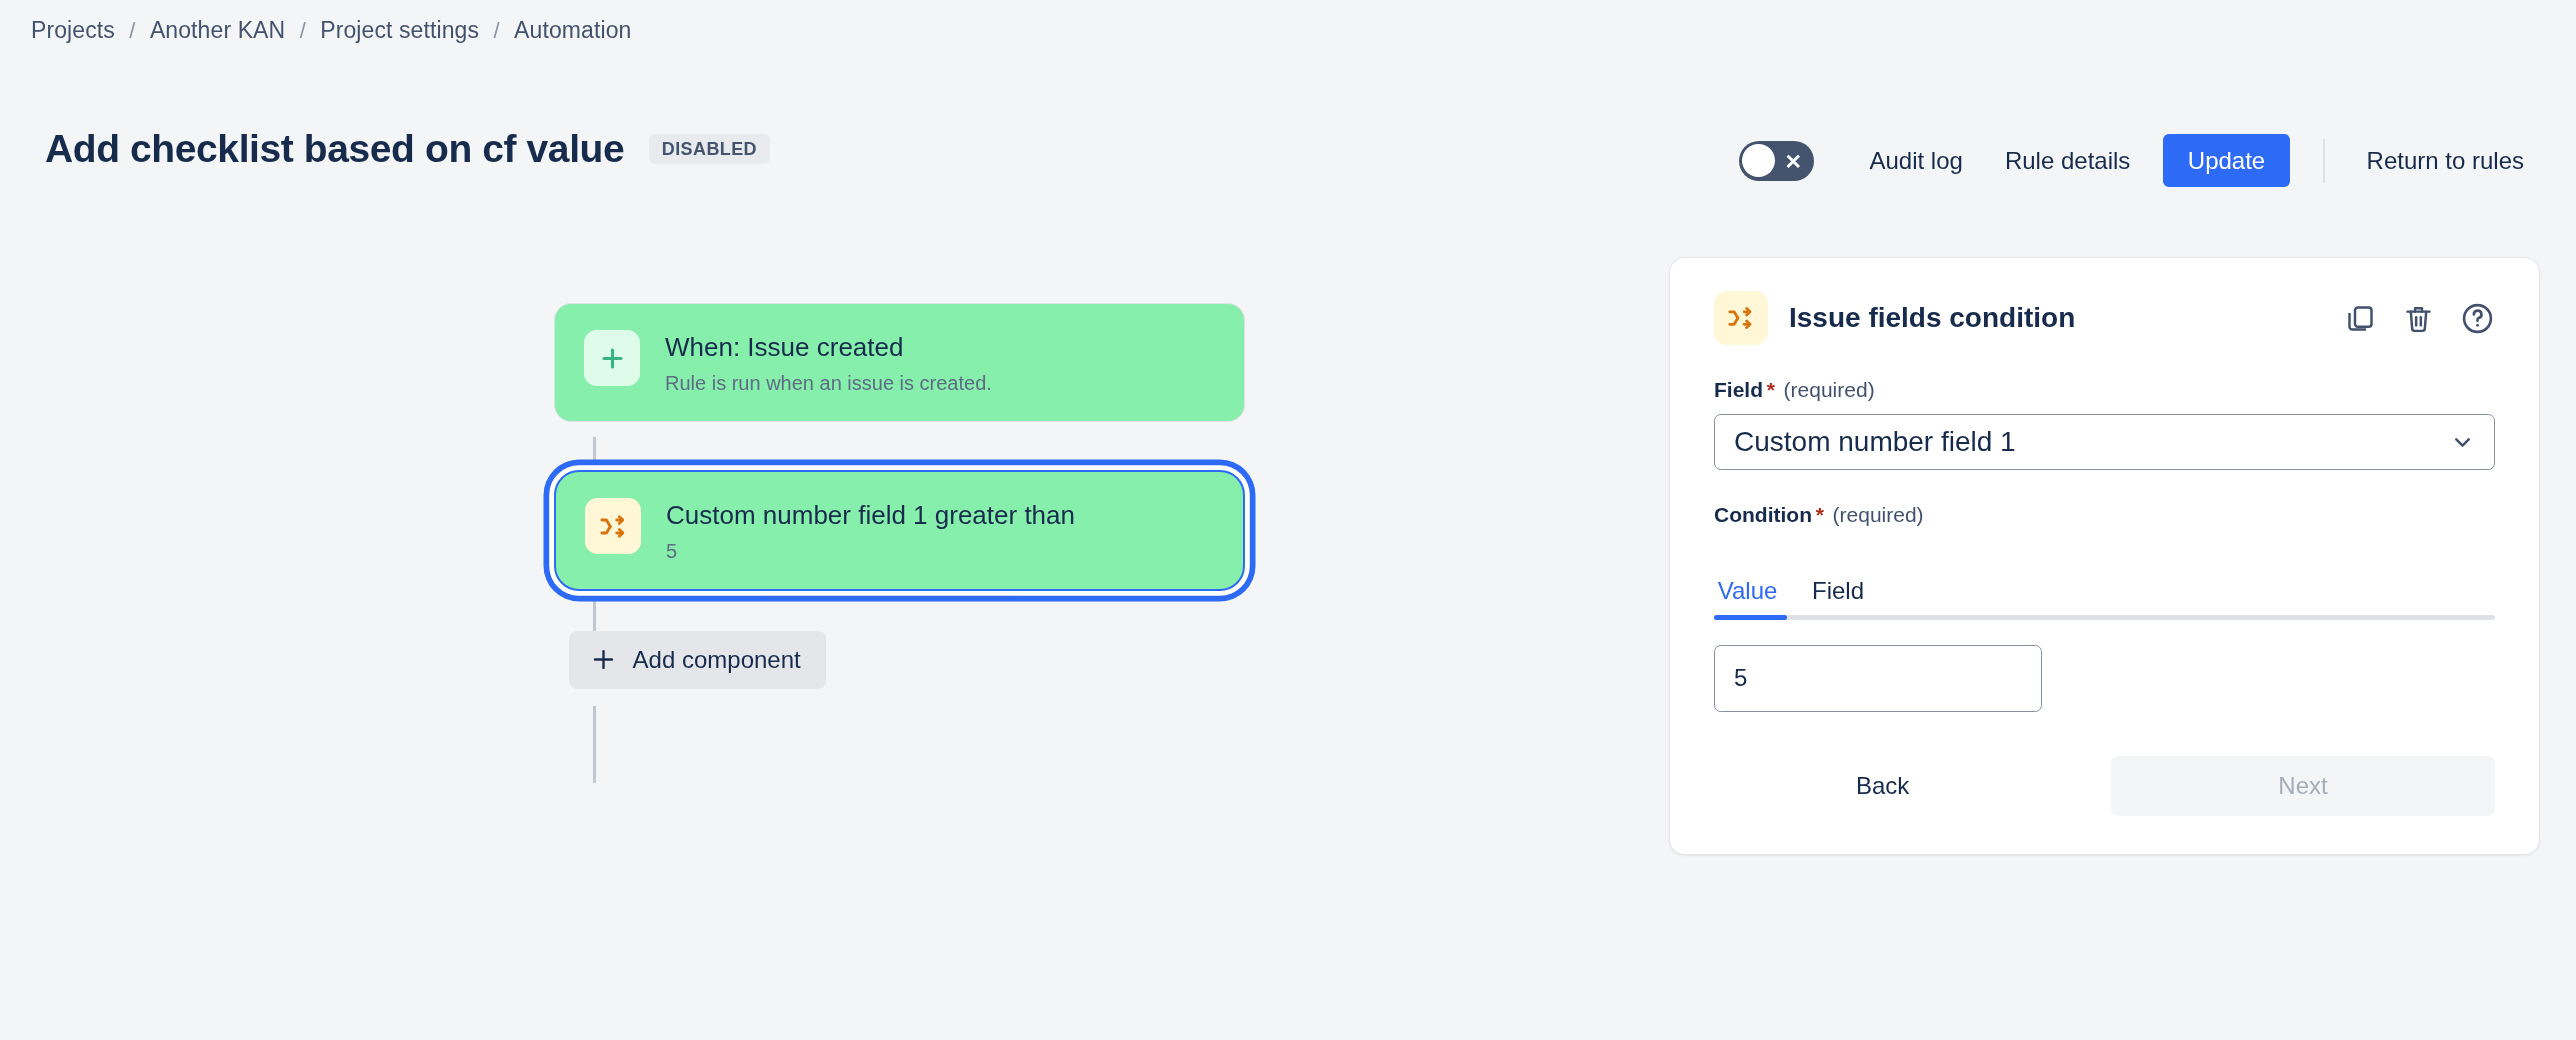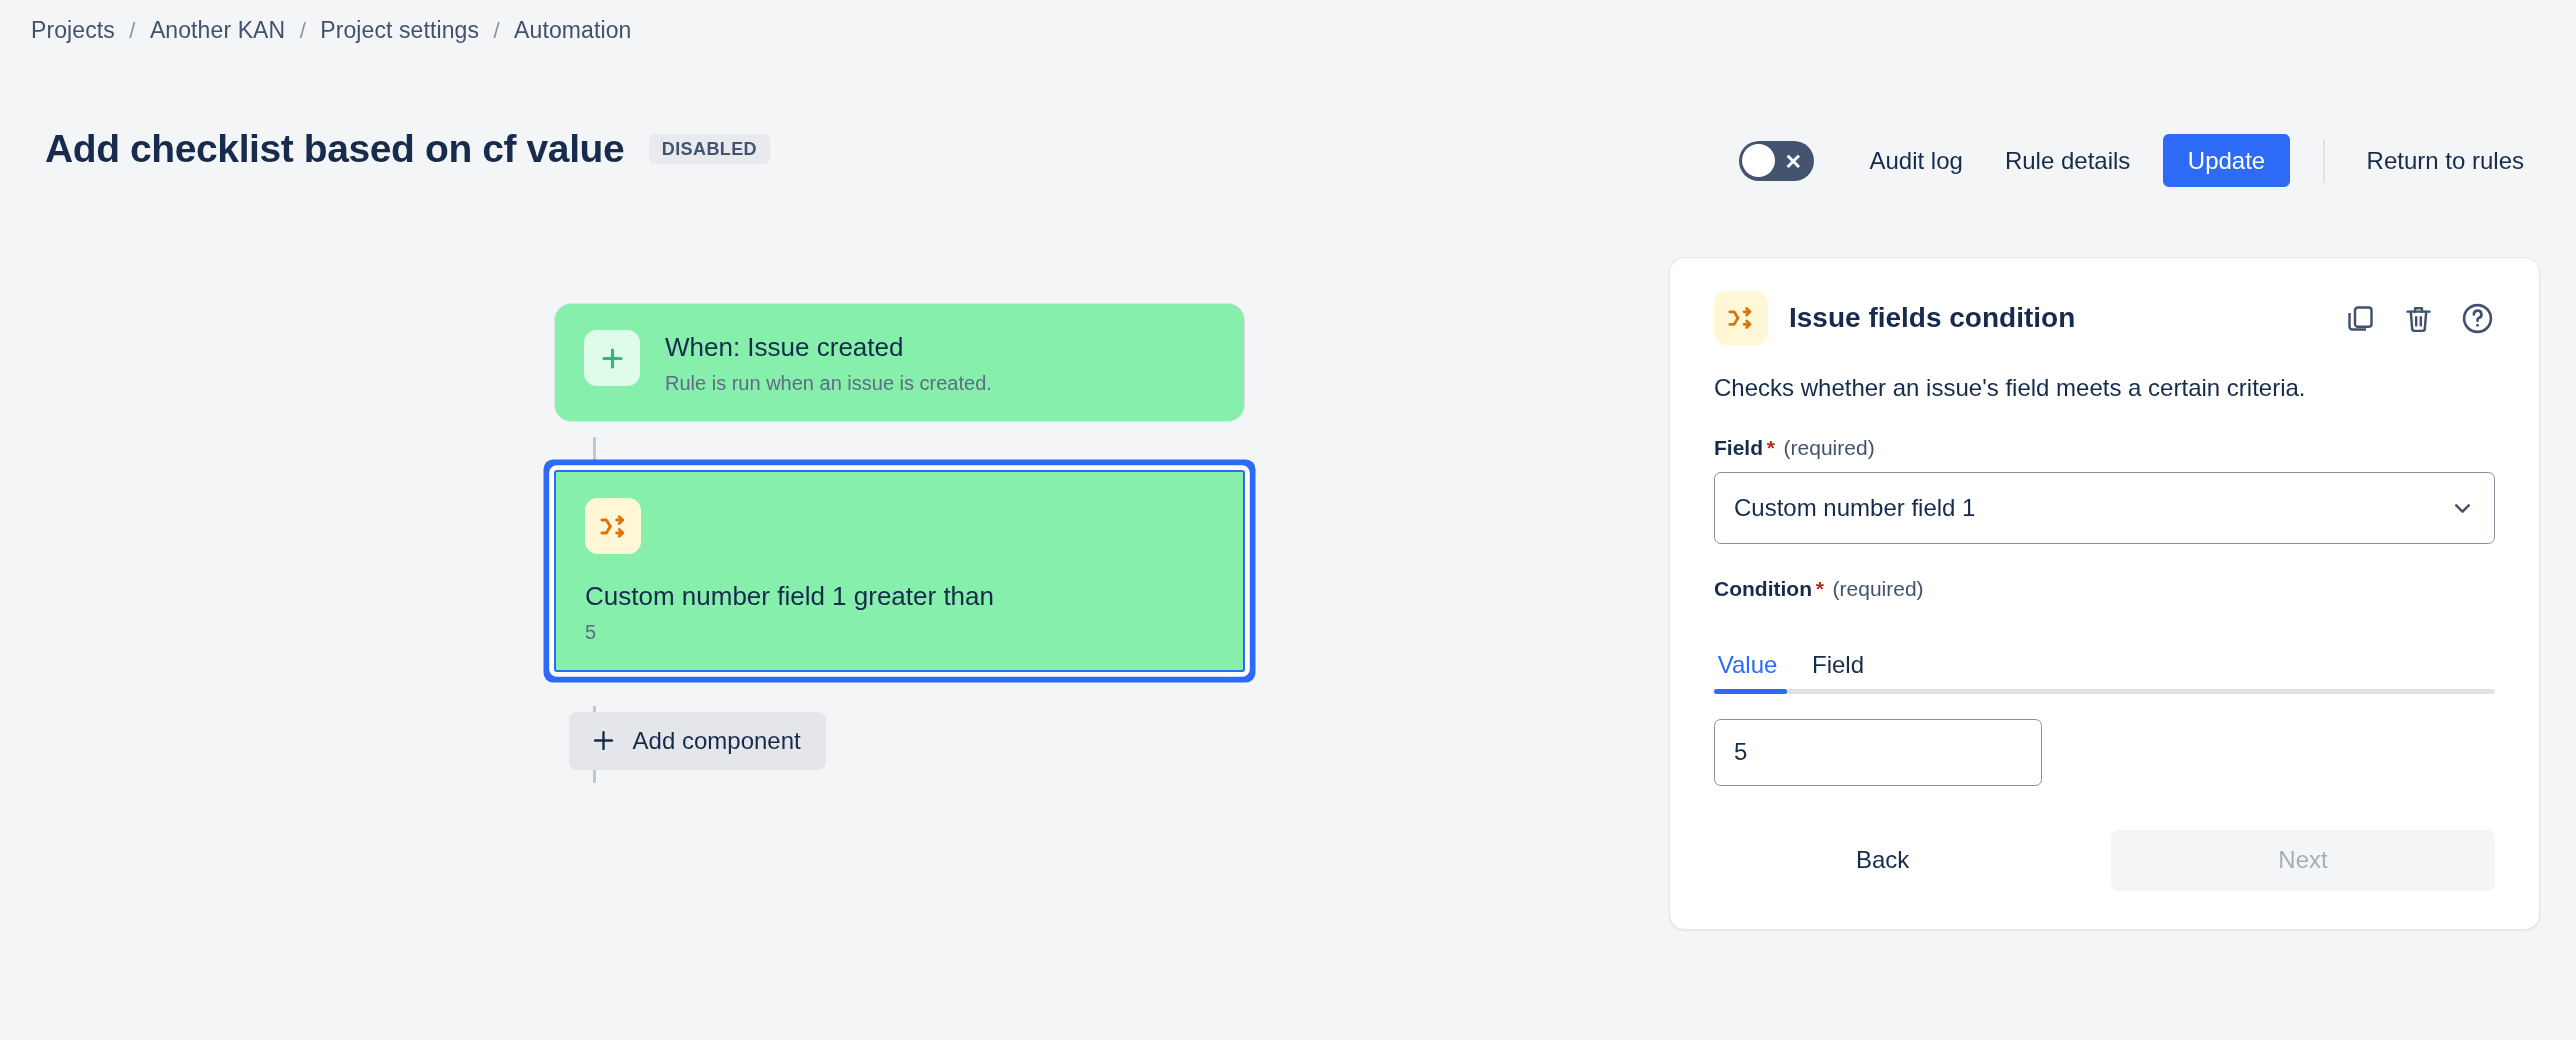--- a/index.html
+++ b/index.html
@@ -82,22 +82,21 @@
     background: #86efac;
     border: 1.9px solid #DFE1E6;
     border-radius: 17.3px;
     padding: 26px 29px;
     display: flex; align-items: flex-start; gap: 25px;
     cursor: pointer;
   }
   .node-card.selected {
     border: 2.9px solid #2D6AF5;
     box-shadow: 0 0 0 4.8px #FFFFFF, 0 0 0 10.5px #2D6AF5;
-    border-radius: 3px;
-    flex-direction: column;
+    border-radius: 25px;
   }
   .node-icon {
     width: 56px; height: 56px; border-radius: 12.5px;
     flex: none; display: flex; align-items: center;
     justify-content: center;
   }
   .node-icon.trigger { background: #DFFCEB; }
   .node-icon.condition { background: #FFF7D6; }
   .node-icon.action { background: #E9F0FE; }
   .node-text { padding-top: 1.9px; }
@@ -153,24 +152,24 @@
   .field-group { margin-top: 33px; }
   .field-label {
     font-size: 21px; color: #172B4D; font-weight: 700;
     margin-bottom: 11.5px; display: flex; align-items: baseline; gap: 0;
   }
   .req-star { color: #AE2A19; margin-left: 3.8px; font-weight: 700; }
   .req-word { font-weight: 400; color: #42526E; margin-left: 8.6px; }
   .select-box {
     position: relative; width: 100%;
     border: 1.9px solid #8590A2; border-radius: 6.7px;
-    background: #FFFFFF; height: 72px;
+    background: #FFFFFF; height: 56px;
     display: flex; align-items: center;
     padding: 0 50px 0 19px;
-    font-size: 24px; color: #172B4D; cursor: pointer;
+    font-size: 28px; color: #172B4D; cursor: pointer;
   }
   .chevron {
     position: absolute; right: 19px; top: 50%;
     transform: translateY(-50%); line-height: 0; color: #42526E;
   }
 
   
   .tabs { margin-top: 50px; }
   .tab-strip { display: flex; align-items: flex-end; gap: 0; }
   .tab {
@@ -323,21 +322,20 @@
         <button class="icon-btn">
           <svg width="35" height="35" viewBox="0 0 24 24" fill="none" stroke="#42526E" stroke-width="1.8" stroke-linecap="round">
             <circle cx="12" cy="12" r="9.2"></circle>
             <path d="M9.5 9.2a2.6 2.6 0 1 1 3.3 2.5c-.6.2-.8.7-.8 1.3v.6"></path>
             <circle cx="12" cy="16.7" r="1" fill="#42526E" stroke="none"></circle>
           </svg>
         </button>
       </span>
     </div>
 
-    <p class="panel-desc">Checks whether an issue's field meets a certain criteria.</p>
 
     <div class="field-group">
       <label class="field-label">
         <span>Field</span>
         <span class="req-star">*</span>
         <span class="req-word">(required)</span>
       </label>
       <div class="select-box">
         <span>Custom number field 1</span>
         <span class="chevron">

